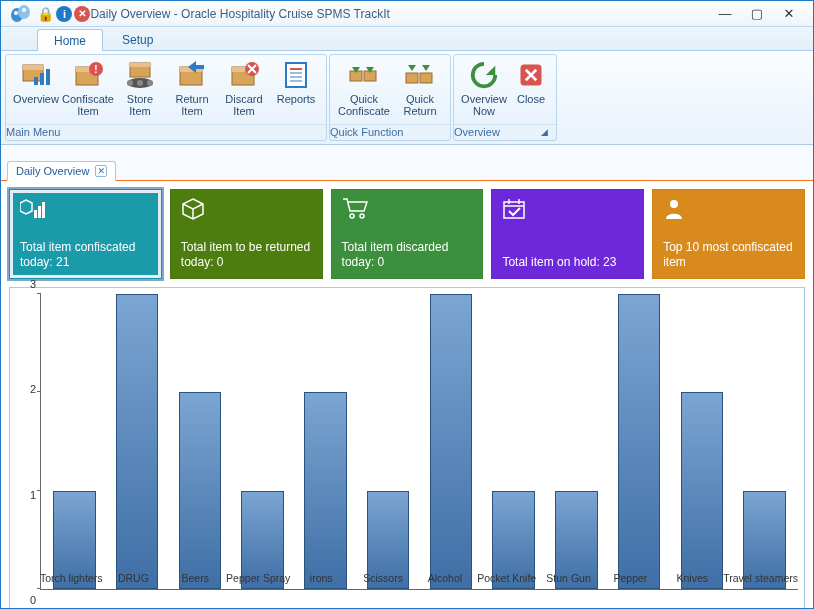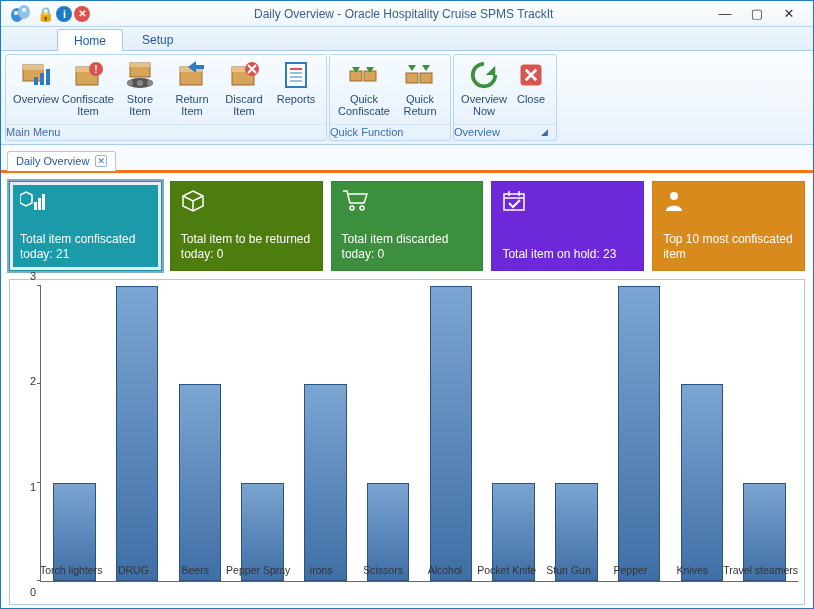--- a/index.html
+++ b/index.html
@@ -2,46 +2,46 @@
 <html><head>
 <meta charset="utf-8">
 <style>
   * { box-sizing: border-box; margin: 0; padding: 0; }
   body { font-family: "Segoe UI", Tahoma, Arial, sans-serif; font-size: 12px; color: #333; background: #fff; width: 814px; height: 609px; overflow: hidden; border: 1px solid #1e7ac7; }
   
   
   .titlebar { height: 26px; background: linear-gradient(#fdfefe, #eef5fb); display: flex; align-items: center; padding: 0 6px; border-bottom: 1px solid #b8d6f0; }
   .titlebar-left { display: flex; align-items: center; gap: 2px; }
   .app-icon { width: 28px; height: 22px; display: flex; align-items: center; justify-content: center; }
-  .titlebar-title { flex: 1; text-align: center; color: #3c5e84; font-size: 12px; }
+  .titlebar-title { flex: 1; text-align: left; color: #3c5e84; font-size: 12px; }
   .titlebar-controls { display: flex; gap: 16px; padding-right: 10px; }
   .winbtn { width: 16px; height: 14px; display: flex; align-items: center; justify-content: center; font-size: 13px; color: #333; cursor: default; }
   
   .mini-icon { width: 16px; height: 16px; border-radius: 50%; display: flex; align-items: center; justify-content: center; font-weight: bold; font-size: 11px; color: #fff; }
   .lock-ic { color: #e8a33d; font-size: 14px; }
   .info-ic { background: #1e7ac7; }
   .close-ic { background: #d9534f; font-size: 10px;}
   
   
-  .ribbon-tabs { height: 24px; display: flex; align-items: flex-end; padding-left: 56px; background: linear-gradient(#eef5fb,#e3effa); border-bottom: 1px solid #a9cbe8; gap: 2px; }
+  .ribbon-tabs { height: 24px; display: flex; align-items: flex-end; padding-left: 36px; background: linear-gradient(#eef5fb,#e3effa); border-bottom: 1px solid #a9cbe8; gap: 2px; }
   .ribbon-tab { padding: 4px 16px 3px; font-size: 12px; color: #1e5a9c; border: 1px solid transparent; border-bottom: none; border-radius: 3px 3px 0 0; cursor: default;}
   .ribbon-tab.active { background: #fdfefe; border-color: #a9cbe8; color: #1e5a9c; position: relative; top: 1px; }
   
   
   .ribbon { height: 94px; background: linear-gradient(#fafdff, #e9f2fb); border-bottom: 1px solid #a9cbe8; display: flex; padding: 3px 4px; gap: 2px; }
   .ribbon-group { border: 1px solid #b8d6f0; border-radius: 3px; background: linear-gradient(#f6fbff,#e6f1fb); display: flex; flex-direction: column; }
   .ribbon-group-body { display: flex; padding: 2px 4px; flex: 1; }
   .ribbon-group-label { font-size: 11px; text-align: left; color: #3c6ea5; padding: 1px 0 2px; border-top: 1px solid #cfe3f5; position: relative; }
   .grp-launcher { position:absolute; right:3px; top:2px; width:12px; height:12px; font-size:9px; color:#3c6ea5;}
   .ribbon-btn { width: 52px; display: flex; flex-direction: column; align-items: center; justify-content: flex-start; padding: 2px 0; border-radius: 3px; cursor: default; }
   .ribbon-btn .ic { width: 32px; height: 32px; display: flex; align-items: center; justify-content: center; }
   .ribbon-btn .lbl { font-size: 11px; color: #2a4c74; text-align: center; line-height: 1.1; margin-top: 2px; white-space: pre-line;}
   
   
-  .doc-tabs { height: 28px; display: flex; align-items: flex-end; padding: 2px 6px 0; border-bottom: 3px solid #f97316; background:#f7fbff;}
+  .doc-tabs { height: 36px; display: flex; align-items: flex-end; padding: 2px 6px 0; border-bottom: 1px solid #f97316; background:#f7fbff;}
   .doc-tab { border: 1px solid #a9cbe8; border-bottom: 1px solid #fff; border-radius: 3px 3px 0 0; background: #fff; padding: 3px 8px; font-size: 11px; color: #1e5a9c; display: flex; align-items: center; gap: 6px; position: relative; top:1px;}
   .doc-tab .x { border: 1px solid #8fb8dc; width: 12px; height: 12px; font-size: 9px; line-height: 10px; text-align: center; color: #3c6ea5; border-radius: 2px;}
   
   
   .content { padding: 8px; background: #fff; }
   .tiles { display: flex; gap: 8px; margin-bottom: 8px; }
   .tile { flex: 1; height: 90px; color: #fff; padding: 8px 10px; display: flex; flex-direction: column; justify-content: space-between; border: 1px solid rgba(0,0,0,0.05); position: relative;}
   .tile.sel { outline: 2px solid #7fa8c9; box-shadow: 0 0 0 3px #e6eef5 inset;}
   .tile .ticon { height: 24px; }
   .tile .tlabel { font-size: 12px; line-height: 1.25; }

